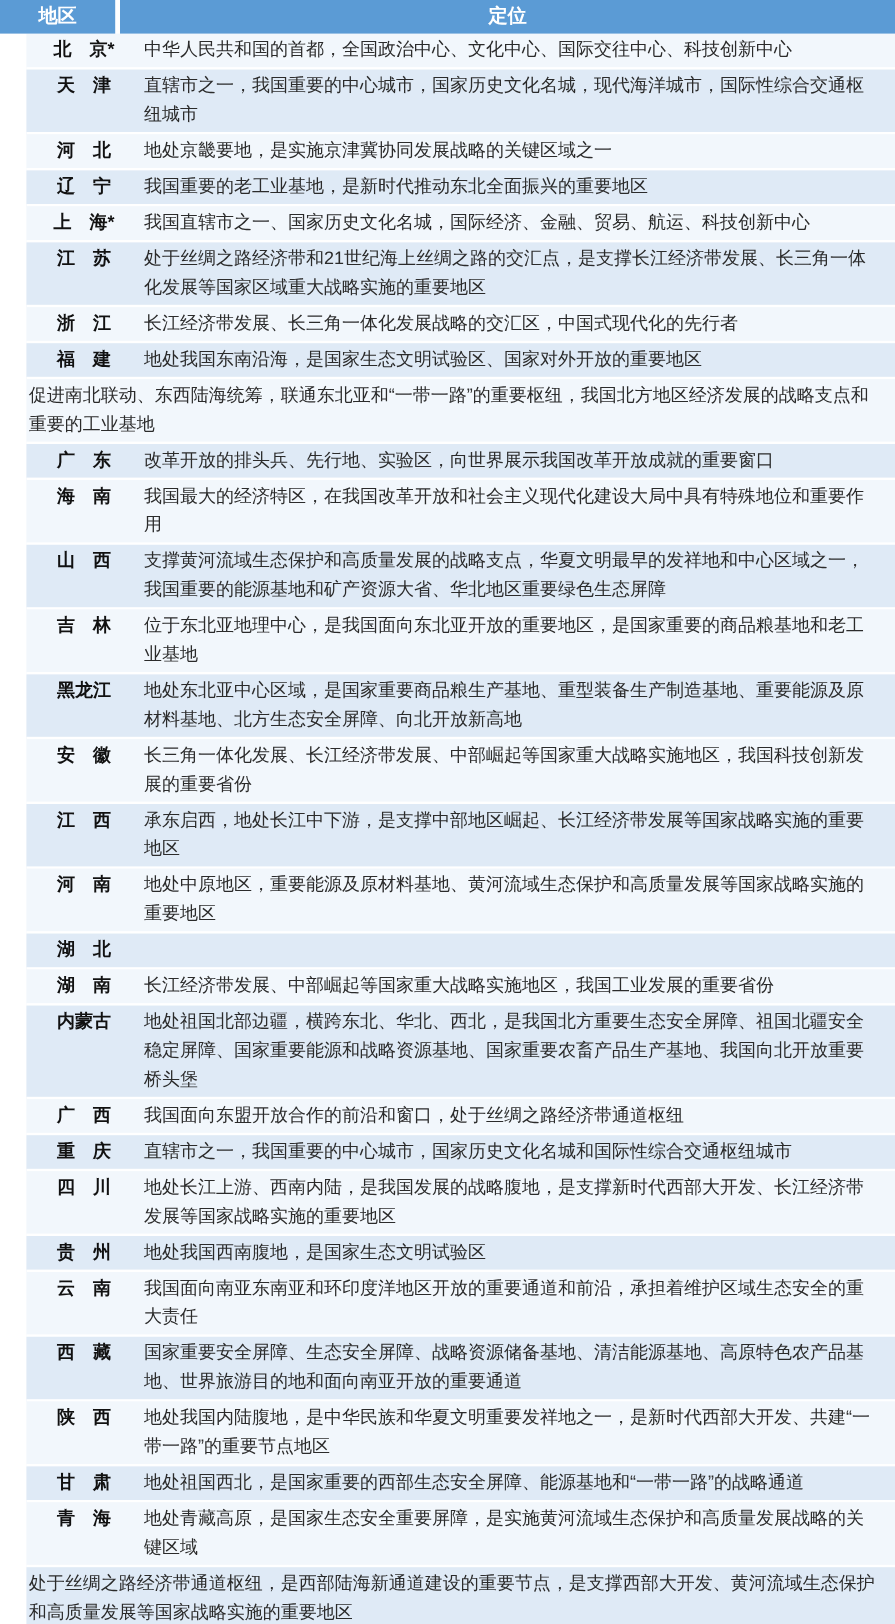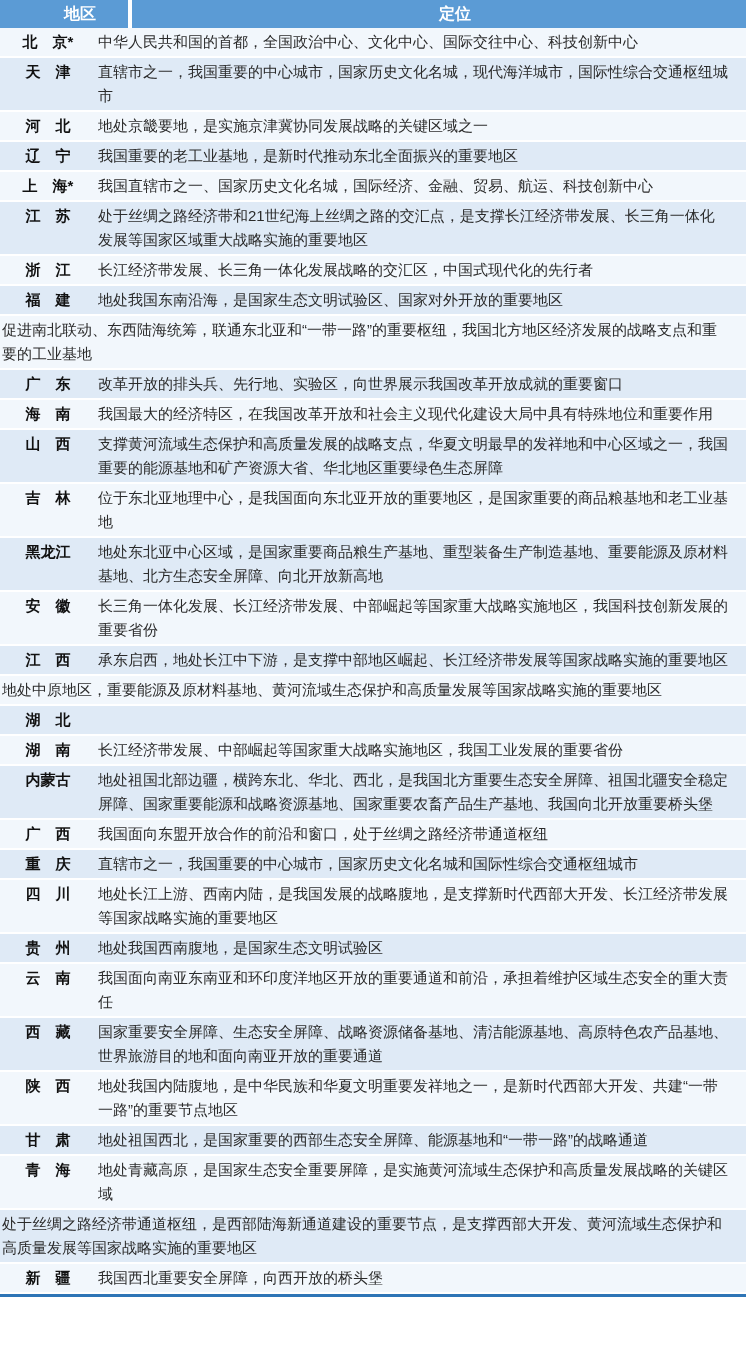--- a/index.html
+++ b/index.html
@@ -21,37 +21,37 @@
     display: flex;
     height: 28px;
     line-height: 28px;
   }
   .thead .th {
     background: #5b9bd5;
     color: #ffffff;
     font-weight: bold;
     font-size: 16px;
     text-align: center;
-    padding-left: 32px;
   }
   .th-region {
     flex: 0 0 96px;
     margin-right: 4px; 
   }
   .th-position {
     flex: 1 1 auto;
   }
   
   .row {
     display: flex;
     border-bottom: 2px solid #ffffff;
     padding: 2px 0;
     font-size: 15px;
     line-height: 24px;
     color: #2b2b2b;
+    margin-left: 22px;
   }
   .row.band-blue  { background: #dfeaf6; justify-content: space-between; }
   .row.band-light { background: #f2f7fc; }
   .cell-region {
     flex: 0 0 96px;
     text-align: center;
     font-weight: bold;
     color: #111111;
     white-space: nowrap;
   }
@@ -147,20 +147,21 @@
     <div class="cell-region">安　徽</div>
     <div class="cell-position">长三角一体化发展、长江经济带发展、中部崛起等国家重大战略实施地区，我国科技创新发展的重要省份</div>
   </div>
 
   <div class="row band-blue">
     <div class="cell-region">江　西</div>
     <div class="cell-position">承东启西，地处长江中下游，是支撑中部地区崛起、长江经济带发展等国家战略实施的重要地区</div>
   </div>
 
   <div class="row band-light">
+    <div class="cell-region">河　南</div>
     <div class="cell-position">地处中原地区，重要能源及原材料基地、黄河流域生态保护和高质量发展等国家战略实施的重要地区</div>
   </div>
 
   <div class="row band-blue">
     <div class="cell-region">湖　北</div>
     <div class="cell-position"></div>
   </div>
 
   <div class="row band-light">
     <div class="cell-region">湖　南</div>

